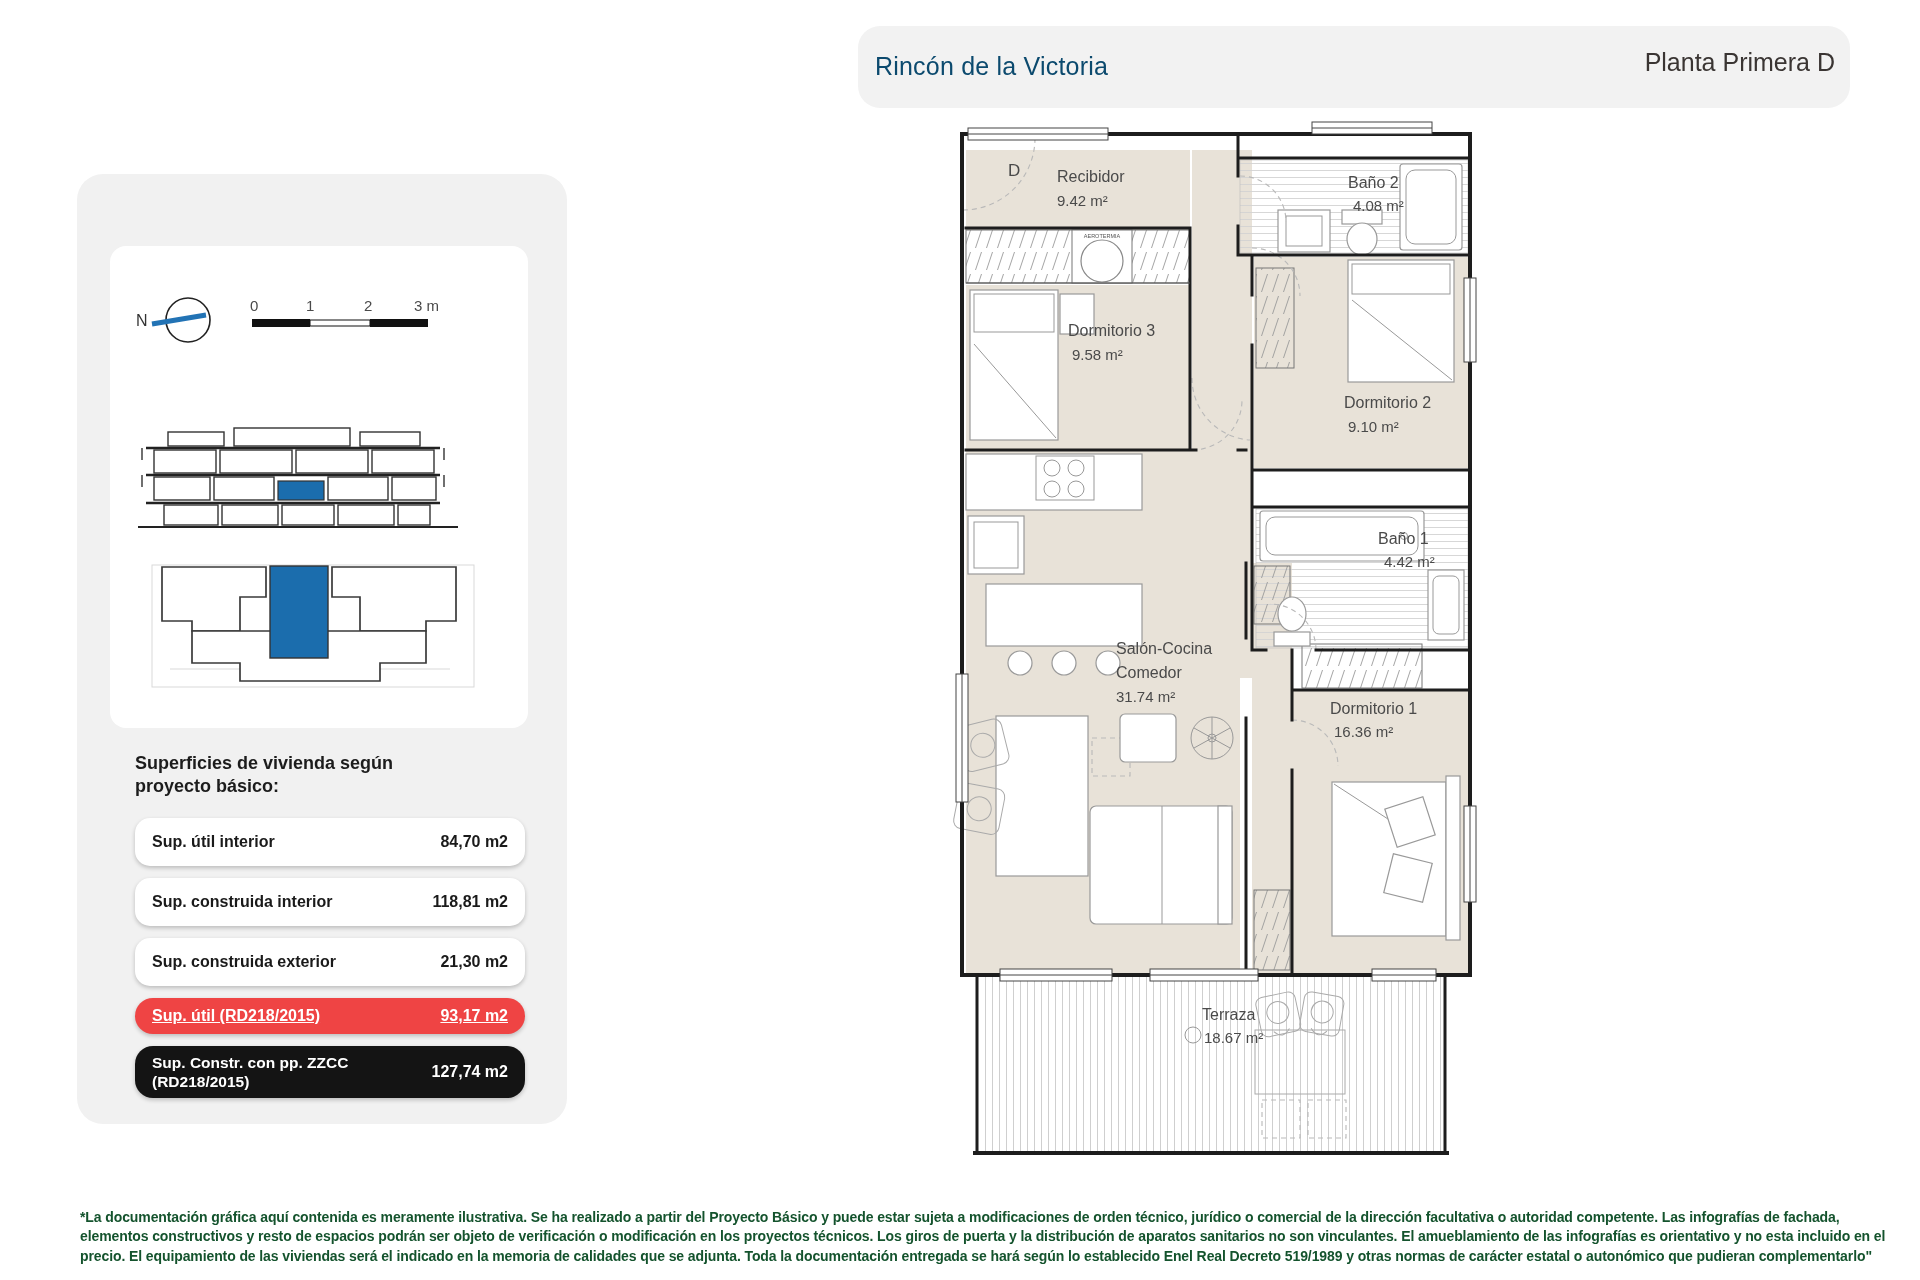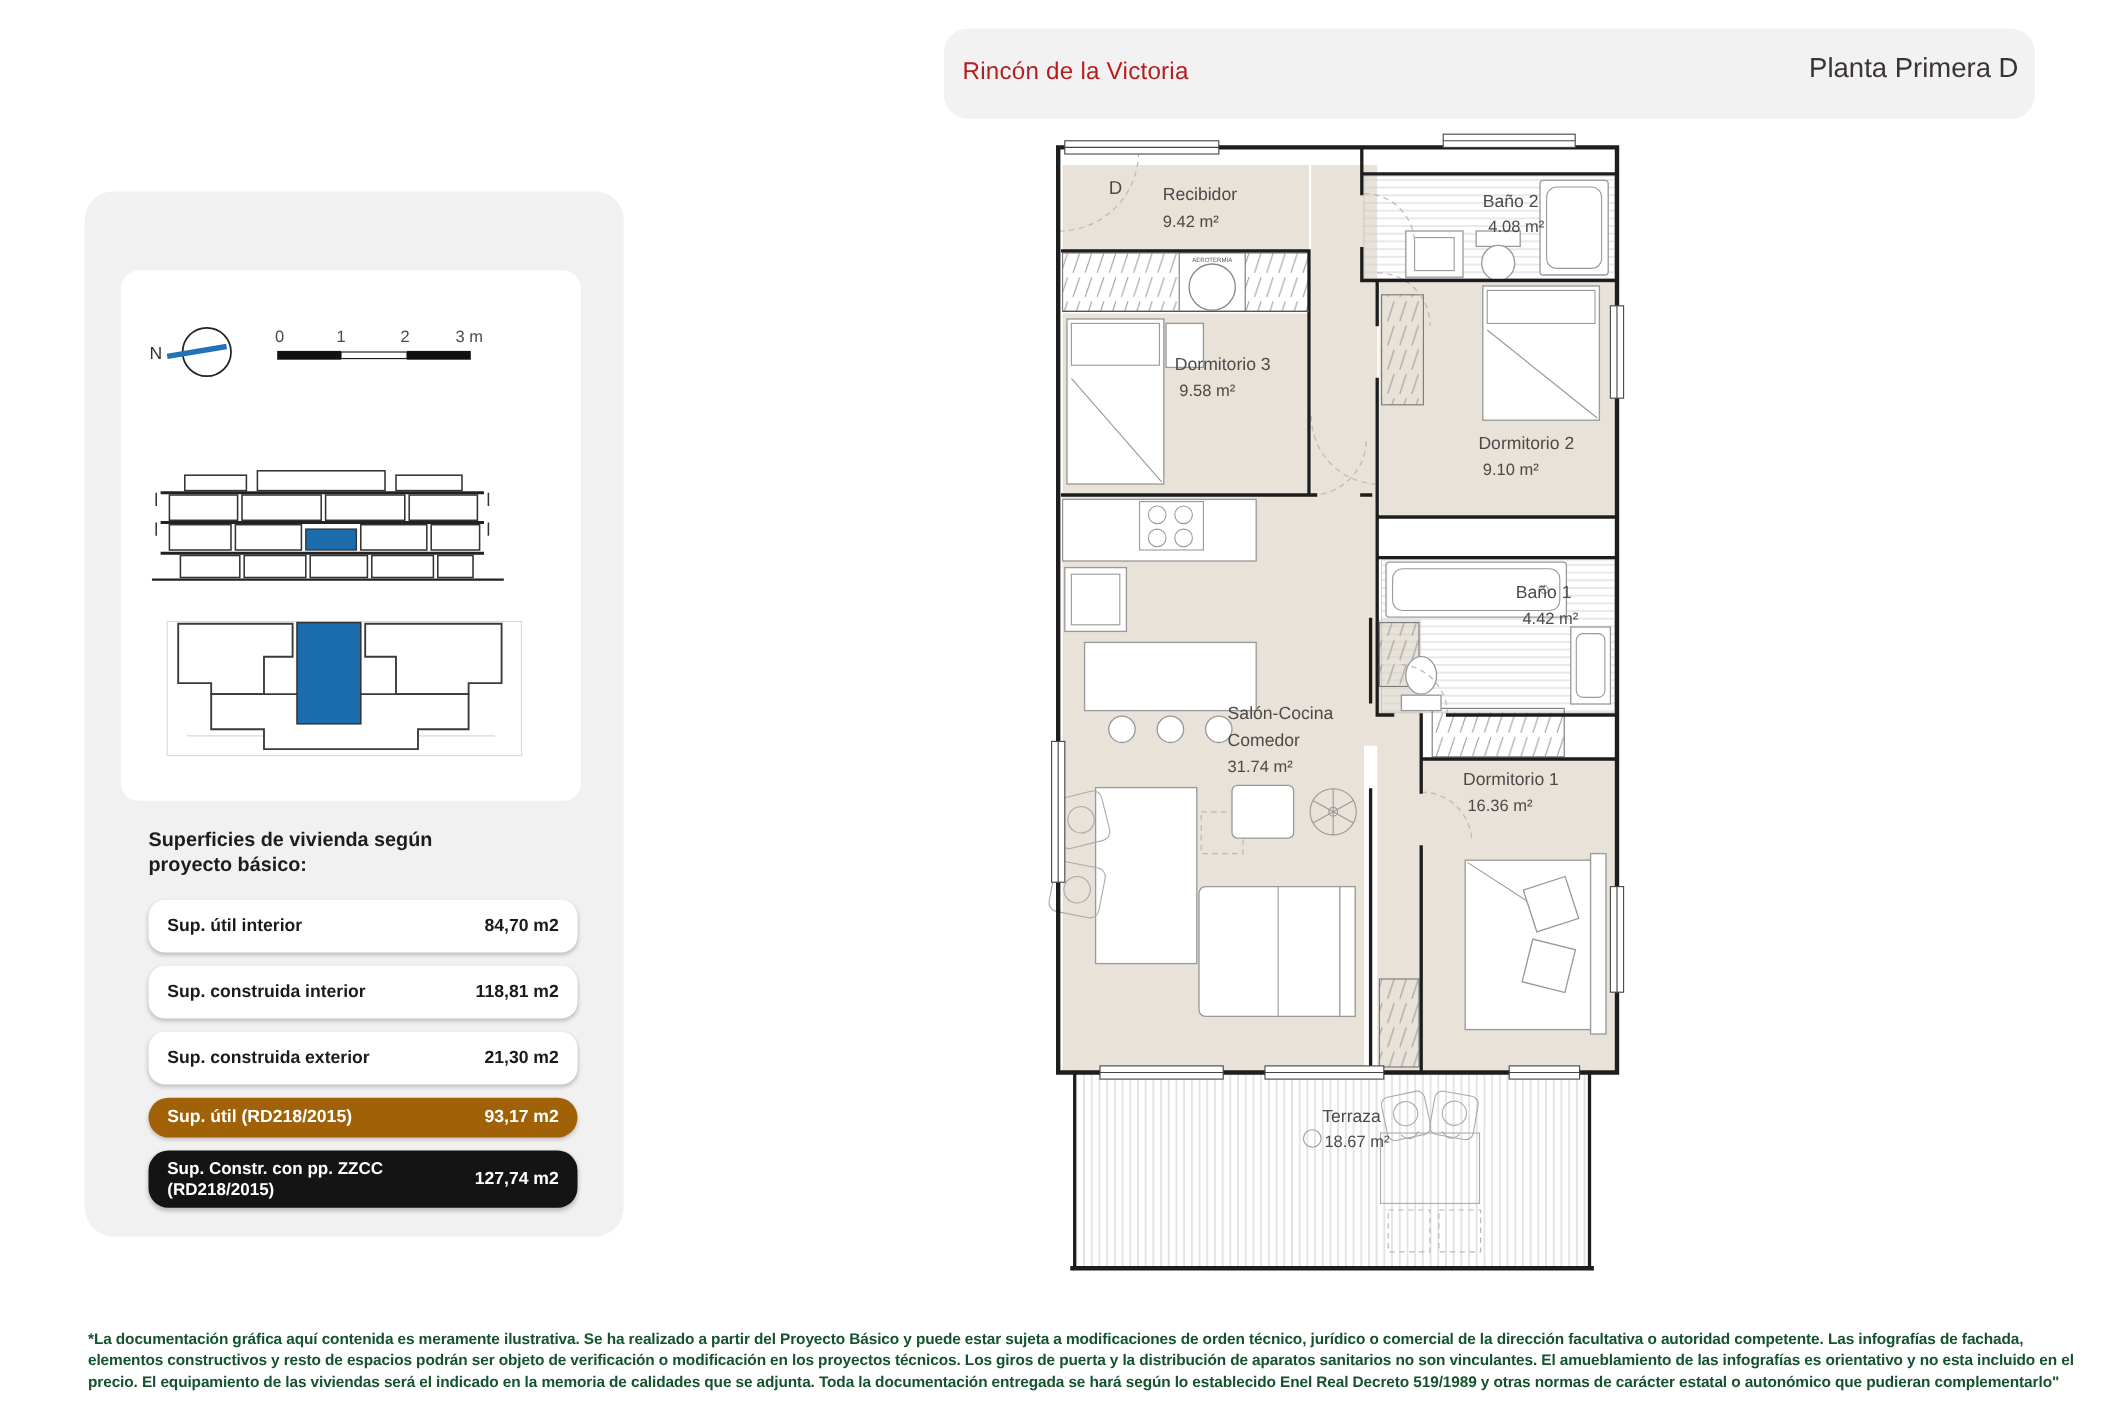--- a/index.html
+++ b/index.html
@@ -2,39 +2,39 @@
 <html><head>
 <meta charset="utf-8">
 <style>
   * { margin:0; padding:0; box-sizing:border-box; }
   html,body { width:1920px; height:1280px; background:#fff; font-family:"Liberation Sans", sans-serif; }
   .page { position:relative; width:1920px; height:1280px; overflow:hidden; background:#fff; }
 
   
   .header-band { position:absolute; left:858px; top:26px; width:992px; height:82px;
                  background:#f2f2f2; border-radius:22px; }
-  .title-left  { position:absolute; left:875px; top:52px; font-size:22px; color:#b91c1c; letter-spacing:.2px; }
+  .title-left  { position:absolute; left:875px; top:52px; font-size:25px; color:#0c4a6e; letter-spacing:.2px; }
   .title-right { position:absolute; left:1550px; top:48px; width:285px; text-align:right; font-size:25px; color:#3a3533; }
 
   
   .side-card  { position:absolute; left:77px;  top:174px; width:490px; height:950px; background:#f1f1f1; border-radius:26px; }
   .white-card { position:absolute; left:110px; top:246px; width:418px; height:482px; background:#ffffff; border-radius:16px; }
   .white-card svg { position:absolute; }
   .svg-compass  { left:24px;  top:40px; }
   .svg-scale    { left:132px; top:40px; }
   .svg-elev     { left:28px;  top:168px; }
   .svg-keyplan  { left:34px;  top:313px; }
 
   .table-heading { position:absolute; left:135px; top:752px; width:330px;
                    font-size:18px; font-weight:700; color:#1c1c1c; line-height:1.3; }
   .rows { position:absolute; left:135px; top:818px; width:390px; }
   .row  { display:flex; align-items:center; justify-content:space-between;
           height:48px; margin-bottom:12px; padding:0 17px; background:#fff; border-radius:15px;
           box-shadow:0 2px 4px rgba(0,0,0,.22); font-size:16px; font-weight:700; color:#1a1a1a; }
-  .row.dark  { background:#a16207; color:#fff; height:36px; border-radius:18px; }
+  .row.dark  { background:#ef4444; color:#fff; height:36px; border-radius:18px;text-decoration:underline; }
   .row.dark2 { background:#141414; color:#fff; height:52px; border-radius:18px;gap:32px; }
   .row .lbl2 { line-height:1.25; font-size:15.5px; }
   .row .val { white-space:nowrap; }
 
   
   .plan { position:absolute; left:940px; top:118px; }
   .wall4 { stroke:#1d1d1d; stroke-width:4;   fill:none; stroke-linecap:square; }
   .wall3 { stroke:#1d1d1d; stroke-width:3;   fill:none; stroke-linecap:square; }
   .floor { fill:#e8e2d8; }
   .furn  { fill:#ffffff; stroke:#999; stroke-width:1.2; }

